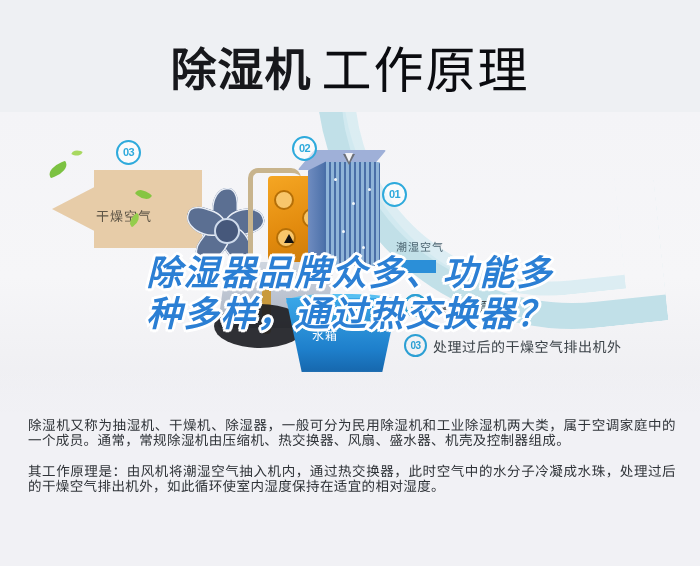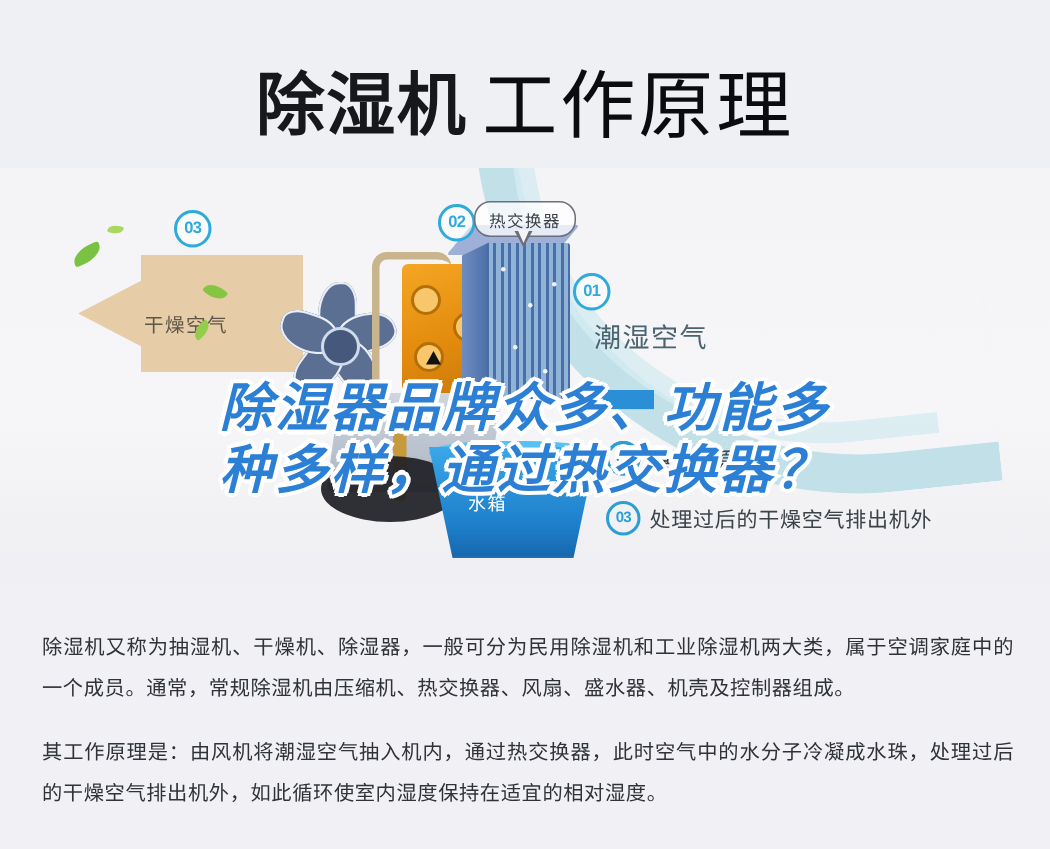--- a/index.html
+++ b/index.html
@@ -277,21 +277,21 @@
   .callout-tail::after {
     content: "";
     position: absolute; left: -4.5px; top: -12px;
     width: 0; height: 0;
     border-style: solid;
     border-width: 9px 4.5px 0 4.5px;
     border-color: #f3f3f6 transparent transparent transparent;
   }
 
   
-  .stg-lbl { position: absolute; font-size: 18px; color: #4f5a63; letter-spacing: 1px; }
+  .stg-lbl { position: absolute; font-size: 11px; color: #4f5a63; letter-spacing: 1px; margin-top: 28px; }
   .stg-lbl.humid { left: 396px; top: 98px; color:#4b6470; }
 
   
   .legend-line {
     position: absolute;
     font-size: 14px;
     color: #3c4349;
     letter-spacing: .5px;
     white-space: nowrap;
   }
@@ -347,21 +347,21 @@
 
   
   .copy {
     position: absolute;
     left: 28px; top: 418px;
     width: 648px;
   }
   .copy p {
     margin: 0 0 16px 0;
     font-size: 13.5px;
-    line-height: 27px;
+    line-height: 15px;
     color: #2f3338;
     letter-spacing: .4px;
     text-align: justify;
   }
 </style>
 </head>
 <body>
 
 <div id="page">
 
@@ -425,21 +425,20 @@
     <div class="comp-drum"></div>
 
     <div class="tank-lip"></div>
     <div class="tank"></div>
     <div class="tank-lbl">水箱</div>
 
     <div class="num n03a">03</div>
     <div class="num n02">02</div>
     <div class="num n01">01</div>
 
-    <div class="callout">热交换器</div>
     <div class="callout-tail"></div>
 
     <div class="stg-lbl humid">潮湿空气</div>
 
     <div class="legend-line lg1">
       <span class="badge">01</span><span class="ltxt">中进风</span>
     </div>
     <div class="legend-line lg2">
       <span class="badge">02</span><span class="ltxt">其工作原理是</span>
     </div>

